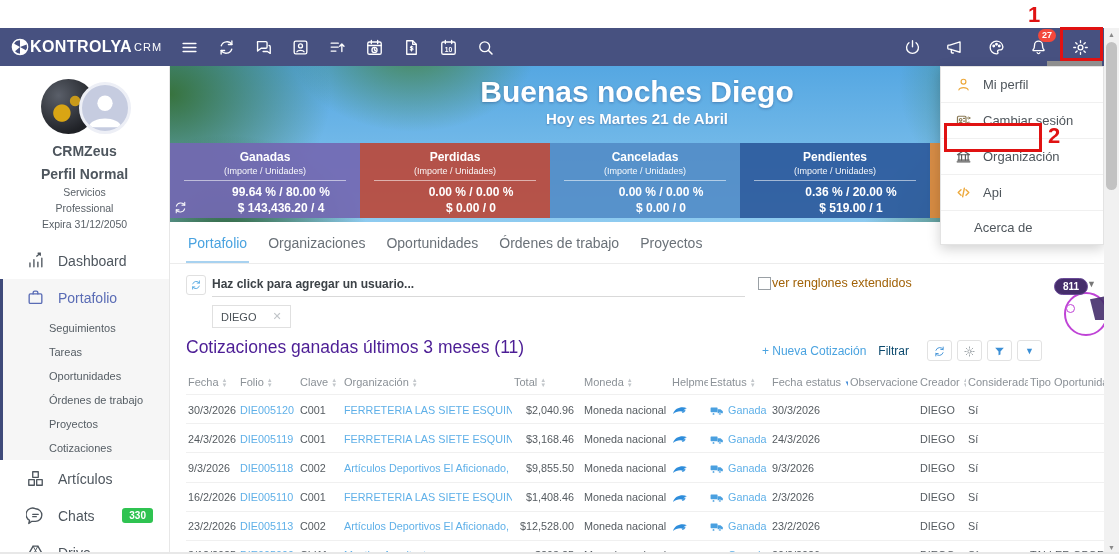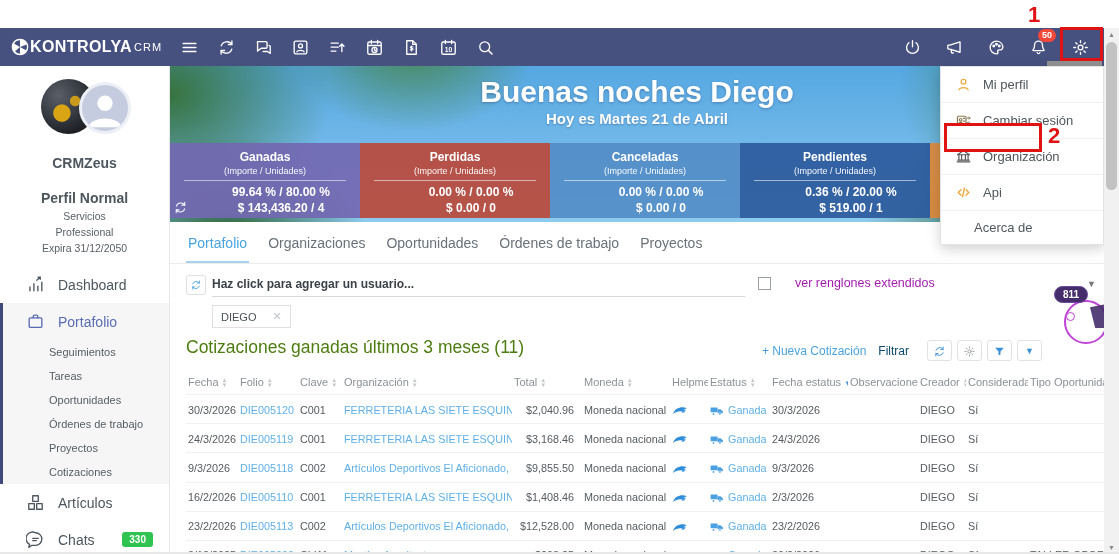--- a/index.html
+++ b/index.html
@@ -44,21 +44,21 @@
   
   .sidebar { position:absolute; left:0; top:66px; width:170px; height:488px; background:#fff; border-right:1px solid #e7e7e7; overflow:hidden; }
   .profile { text-align:center; padding-top:12px; }
   .avatar-pair { position:relative; width:108px; height:58px; margin:0 auto; }
   .logo-circle { position:absolute; left:10px; top:1px; width:55px; height:55px; border-radius:50%;
      background: radial-gradient(circle at 38% 62%, #d9a514 0 17%, rgba(217,165,20,0) 19%),
                  radial-gradient(circle at 62% 40%, #c8991a 0 10%, rgba(200,153,26,0) 12%),
                  radial-gradient(circle at 32% 30%, #5a5f69, #1f2126 72%); }
   .avatar-circle { position:absolute; right:8px; top:4px; width:52px; height:52px; border-radius:50%; background:#c6cce0; border:3px solid #edeff6; overflow:hidden; }
   .avatar-circle svg { width:100%; height:100%; }
-  .profile-bold { font-size:14px; font-weight:bold; color:#4e565e; margin-top:19px; }
+  .profile-bold { font-size:14px; font-weight:bold; color:#4e565e; margin-top:7px; }
   .profile-line { font-size:10.5px; color:#5a6168; margin-top:4px; }
   .side-menu { margin-top:12px; }
   .side-item { display:flex; align-items:center; gap:13px; padding:9px 0 9px 26px; font-size:14px; color:#4e565e; cursor:pointer; }
   .side-item .si-icon { width:19px; height:19px; flex:none; }
   .side-item .si-icon svg { width:100%; height:100%; display:block; }
   .active-wrap { background:#f6f6f6; border-left:3px solid #3f4a7a; }
   .active-wrap .side-item { padding-left:23px; color:#5a6cb5; }
   .sub-item { padding:6px 0 6px 46px; font-size:11px; color:#555d64; cursor:pointer; }
   .side-badge { margin-left:auto; margin-right:16px; background:#2fc351; color:#fff; font-size:10px; font-weight:bold; padding:2px 7px; border-radius:3px; }
 
@@ -89,39 +89,39 @@
   .tabs { height:42px; border-bottom:1px solid #ececec; display:flex; align-items:flex-end; gap:17px; padding-left:16px; }
   .tab { font-size:14px; color:#6a7178; padding:0 2px 12px; cursor:pointer; white-space:nowrap; }
   .tab.active { color:#4aa3e0; box-shadow:inset 0 -2px 0 #a8d2f0; }
 
   .content { position:relative; padding:8px 0 0 16px; }
   .select-row { position:relative; height:26px; margin-top:2px; }
   .sync-box { position:absolute; left:0; top:1px; width:20px; height:20px; border:1px solid #e0e0e0; border-radius:3px; color:#4aa3e0; padding:3px; cursor:pointer; }
   .sync-box svg { width:100%; height:100%; display:block; }
   .select-field { position:absolute; left:26px; top:0; width:533px; height:23px; border-bottom:1px solid #d9d9d9; font-size:12px; font-weight:700; color:#3c4247; line-height:20px; cursor:pointer; }
   .select-caret { position:absolute; right:8px; top:5px; color:#777; font-size:9px; }
-  .ext-check { position:absolute; left:572px; top:2px; display:flex; gap:24px; align-items:center; font-size:12.5px; color:#a21caf; cursor:pointer;justify-content:flex-end; }
+  .ext-check { position:absolute; left:572px; top:2px; display:flex; gap:1px; align-items:center; font-size:12.5px; color:#a16207; cursor:pointer;justify-content:flex-end; }
   .checkbox { width:13px; height:13px; border:1px solid #9aa0a5; background:#fff; flex:none; }
   .tag-row { margin-top:5px; }
   .tag { display:inline-flex; align-items:center; gap:16px; border:1px solid #e0e0e0; padding:4px 8px; margin-left:26px; font-size:11px; color:#4a5157; background:#fff; }
   .tag-x { color:#c0c4c8; font-size:11px; cursor:pointer; }
 
   .section-head { position:relative; margin-top:9px; height:28px; }
-  .section-title { font-size:17.5px; color:#4d7c0f; }
+  .section-title { font-size:17.5px; color:#4c1d95; }
   .head-actions { position:absolute; right:62px; top:3px; display:flex; align-items:center; gap:12px; }
   .new-link { color:#4aa3e0; font-size:12px; cursor:pointer; white-space:nowrap; }
   .filter-label { color:#0c4a6e; font-size:12px; cursor:pointer; }
   .tool-btns { display:flex; gap:5px; margin-left:6px; }
   .tool-btn { width:25px; height:21px; border:1px solid #e2e2e2; border-radius:3px; background:#fff; display:flex; align-items:center; justify-content:center; cursor:pointer; }
   .tool-btn svg { width:13px; height:13px; }
   .tool-btn.blue { color:#3b8fd6; } .tool-btn.gray { color:#9aa0a5; }
   .tool-caret { color:#3b8fd6; font-size:9px; }
 
   
-  .floating-widget { position:absolute; right:-12px; top:220px; width:56px; height:56px; z-index:20;margin-left:33px; }
+  .floating-widget { position:absolute; right:-12px; top:212px; width:56px; height:56px; z-index:20;margin-left:33px; }
   .fw-ring { position:absolute; left:4px; top:14px; width:44px; height:44px; border-radius:50%; border:2px solid #bf43d6; background:rgba(255,255,255,.6); }
   .fw-shape { position:absolute; right:0px; top:16px; width:26px; height:26px; background:#452d6b; clip-path:polygon(0 20%, 100% 0, 100% 100%, 20% 100%); opacity:.9; }
   .fw-badge { position:absolute; left:-6px; top:0; background:#452d6b; color:#fff; font-size:10px; font-weight:bold; padding:2px 8px; border-radius:9px; border:1px solid #6a4a98; cursor:pointer; }
   .fw-dot { position:absolute; left:6px; top:26px; width:9px; height:9px; border-radius:50%; border:1.5px solid #bf43d6; background:#fff; }
 
   
   .quotes-table { margin-top:5px; width:918px; border-collapse:collapse; table-layout:fixed; font-size:10.8px; color:#555b60; }
   .quotes-table th { font-weight:400; color:#8b9197; text-align:left; padding:6px 2px; white-space:nowrap; overflow:hidden; font-size:11px; }
   .quotes-table td { padding:8px 2px 7px; border-top:1px solid #f0f0f0; white-space:nowrap; overflow:hidden; }
   .quotes-table .num { text-align:right; padding-right:8px; }
@@ -232,21 +232,21 @@
             <circle cx="15.5" cy="10" r="1" fill="currentColor"></circle>
           </svg>
         </span>
       <span class="bell-wrap">
         <span class="nav-icon" id="ic-bell">
             <svg viewBox="0 0 24 24" fill="none" stroke="currentColor" stroke-width="1.7" stroke-linecap="round" stroke-linejoin="round">
               <path d="M12 4a5 5 0 0 1 5 5c0 3 .8 4.7 1.8 5.8.5.6.1 1.2-.7 1.2H5.9c-.8 0-1.2-.6-.7-1.2C6.2 13.7 7 12 7 9a5 5 0 0 1 5-5z"></path>
               <path d="M10.3 18.5a1.8 1.8 0 0 0 3.4 0"></path>
             </svg>
           </span>
-        <span class="nav-badge">50</span>
+        <span class="nav-badge">27</span>
       </span>
       <span class="nav-icon" id="ic-gear">
           <svg viewBox="0 0 24 24" fill="none" stroke="currentColor" stroke-width="1.7" stroke-linecap="round" stroke-linejoin="round">
             <circle cx="12" cy="12" r="3"></circle>
             <path d="M12 3.5v2.3M12 18.2v2.3M3.5 12h2.3M18.2 12h2.3M6 6l1.7 1.7M16.3 16.3 18 18M18 6l-1.7 1.7M7.7 16.3 6 18"></path>
           </svg>
         </span>
     </div>
   </header>
 

